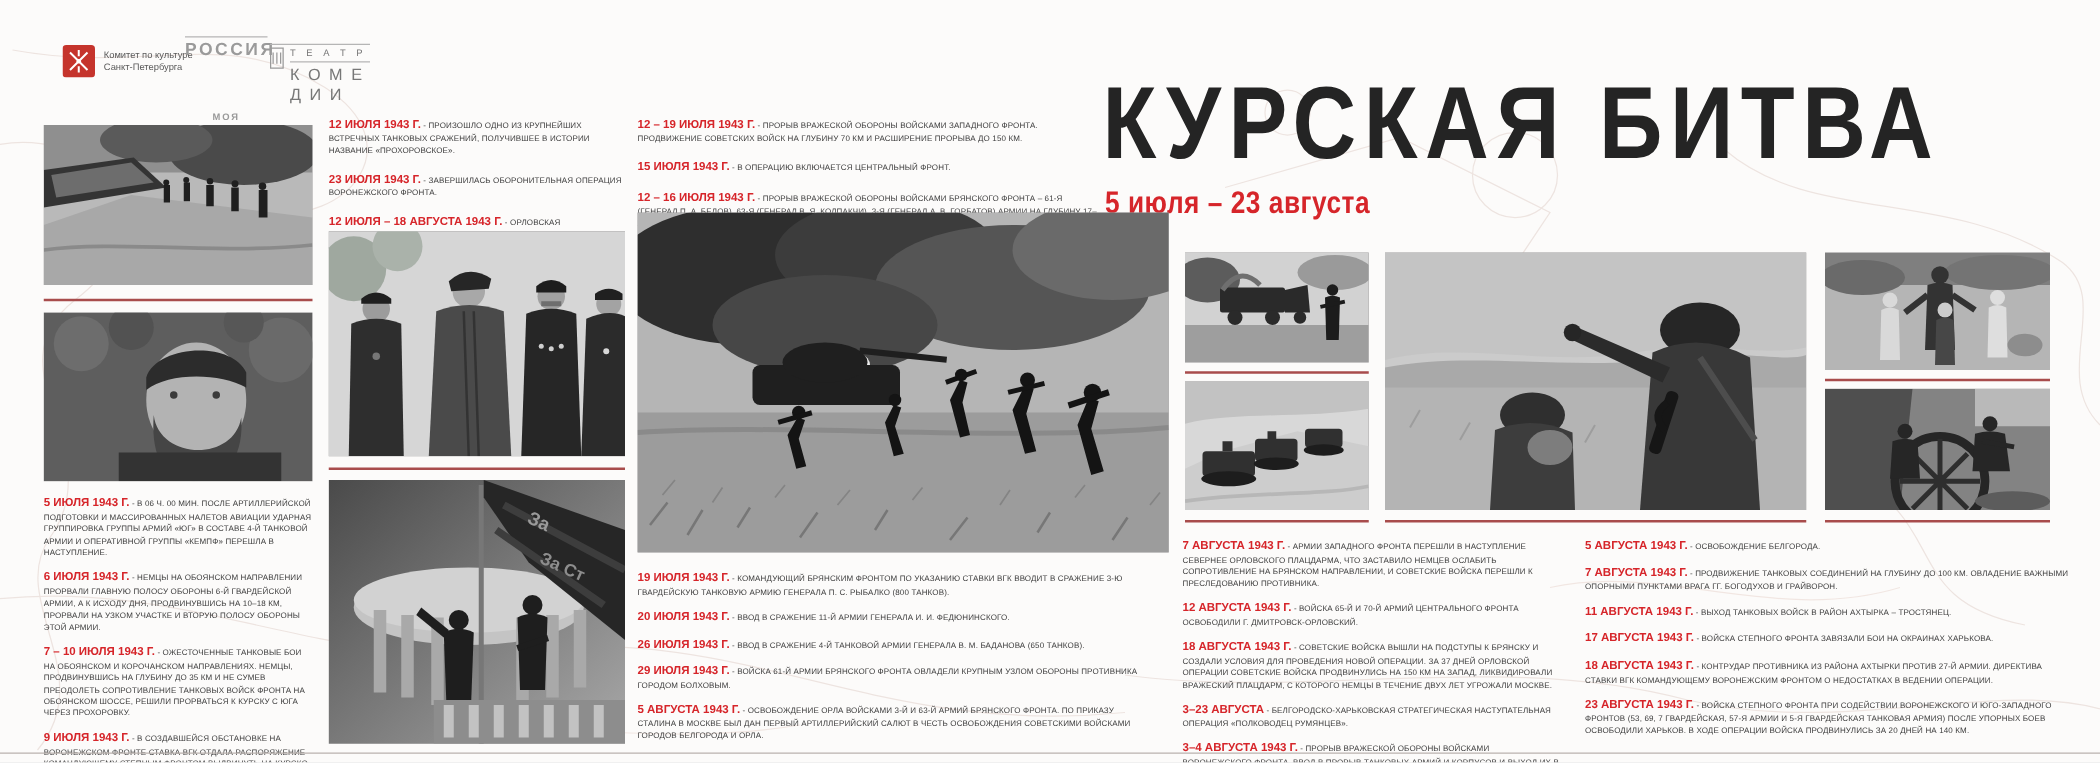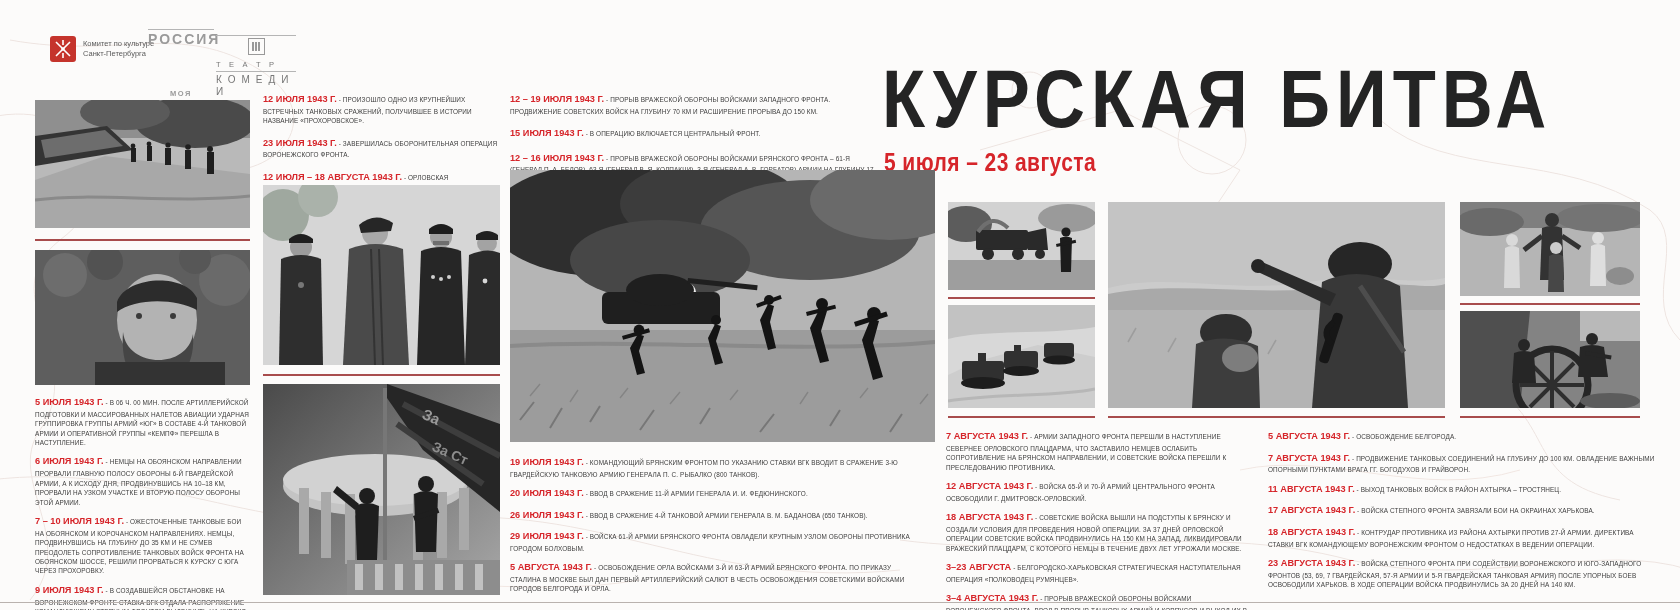--- a/index.html
+++ b/index.html
@@ -11,25 +11,25 @@
   
   .logo{position:absolute;color:#8a8a8a;}
   .logo-culture{left:50px;top:36px;display:flex;gap:7px;align-items:center;}
   .logo-culture .txt{font-size:7.5px;line-height:1.35;color:#5a5a5a;}
   .hairline{height:1px;background:#b5b5b5;margin:2px 0;}
   .logo-history{left:148px;top:27px;width:66px;text-align:center;color:#9a9a9a;}
   .logo-history .w1{font-size:14px;font-weight:bold;letter-spacing:2px;line-height:1;text-align:center;}
   .logo-history .w2{font-size:7.5px;font-weight:bold;letter-spacing:1.6px;line-height:1.4;margin-top:43px;}
   .logo-history .city{font-size:5px;letter-spacing:1.4px;color:#a9a9a9;margin-top:3px;}
   .logo-theater{left:216px;top:33px;width:80px;color:#777;}
-  .logo-theater .row{display:flex;gap:5px;align-items:center;flex-direction:column;}
+  .logo-theater .row{display:flex;gap:5px;}
   .sq{width:15px;height:15px;border:1px solid #999;display:flex;gap:1.5px;justify-content:center;align-items:center;}
   .sq i{display:block;width:1.5px;height:9px;background:#999;}
   .logo-theater .w1{font-size:7.5px;letter-spacing:3.2px;line-height:1.2;}
-  .logo-theater .w2{font-size:10px;letter-spacing:1.6px;line-height:1.2;}
+  .logo-theater .w2{font-size:13px;letter-spacing:1.6px;line-height:1.2;}
 
   
   .badge{position:absolute;left:1548px;top:20px;width:104px;height:82px;}
   .badge .b{position:absolute;background:#c62a28;}
   .badge .bt{left:0;top:0;width:100%;height:2.5px;}
   .badge .br{right:0;top:0;width:2.5px;height:100%;}
   .badge .bl{left:0;top:0;width:2.5px;height:46px;}
   .badge .bb{left:42px;bottom:0;height:2.5px;width:62px;}
   .badge .yr{position:absolute;left:10px;top:14px;color:#c62a28;font-weight:bold;
              font-size:44px;line-height:1;letter-spacing:1px;transform:scaleX(.82);transform-origin:left;}

